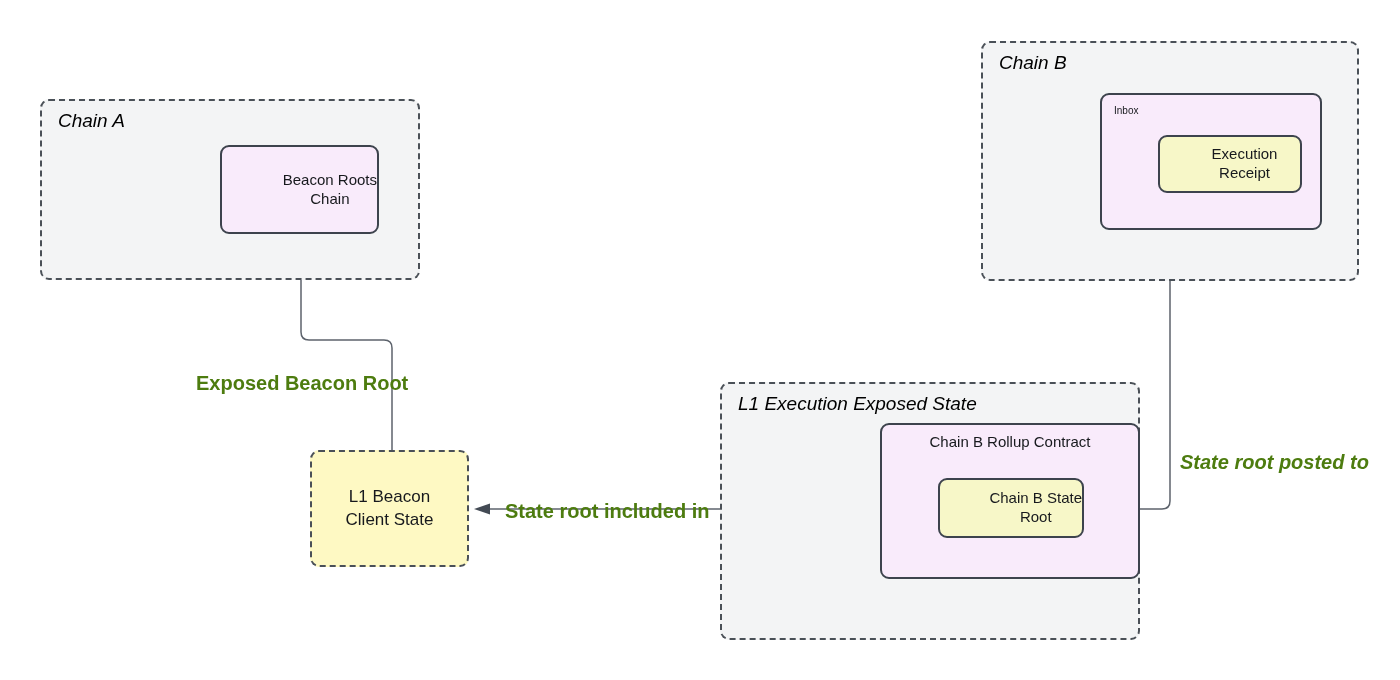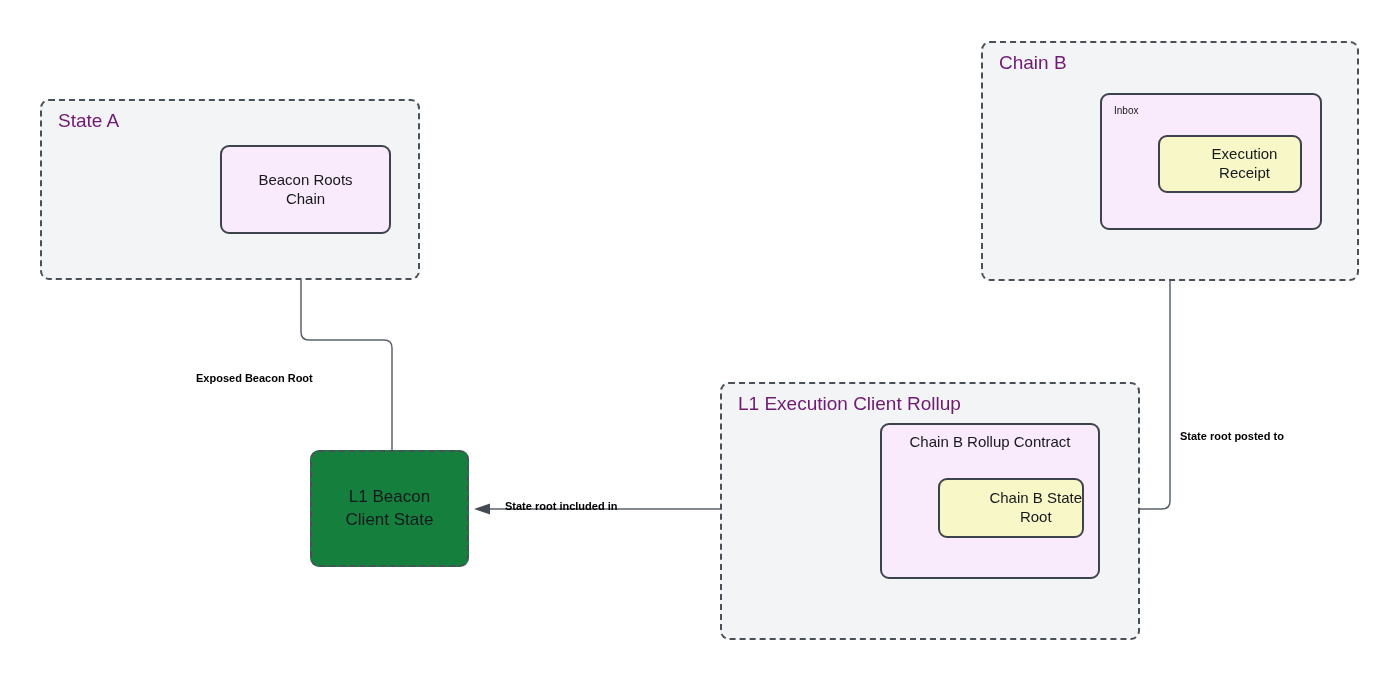--- a/index.html
+++ b/index.html
@@ -30,62 +30,63 @@
     background: #f3f4f5;
     border: 2px dashed #4a5057;
     border-radius: 9px;
     box-sizing: border-box;
   }
   .container-label {
     position: absolute;
     left: 16px; top: 9px;
     font-size: 19px;
     line-height: 1.2;
-    color: #701a75;
+    color: #000000;
     white-space: nowrap;
+    font-style: italic;
   }
   .node {
     position: absolute;
     border: 2px solid #3d434d;
     border-radius: 9px;
     box-sizing: border-box;
     display: flex;
     align-items: center;
     justify-content: center;
     text-align: center;
     font-size: 15px;
     line-height: 1.25;
   }
   .node .line { display: block; }
   .node-pink   { background: #f9ebfb; }
   .node-yellow { background: #f7f7c8; }
   .node-gray-dashed {
-    background: #15803d;
+    background: #fef9c3;
     border: 2px dashed #4a5057;
     font-size: 17px;
     line-height: 1.3;
   }
   .group-label-topleft {
     position: absolute;
     left: 12px; top: 10px;
     font-size: 10px;
     white-space: nowrap;
   }
   .group-label-topcenter {
     position: absolute;
     left: 0; right: 0; top: 8px;
     text-align: center;
     font-size: 15px;
     white-space: nowrap;
   }
   .edge-label {
     position: absolute;
-    font-size: 11px;
+    font-size: 20px;
     font-weight: bold;
-    color: #000000;
+    color: #4d7c0f;
     white-space: nowrap;
   }
 </style>
 </head>
 <body>
 
 <div class="canvas">
 
   <svg class="edges-layer" viewBox="0 0 1400 680">
 
@@ -93,24 +94,24 @@
     <polygon class="arrowhead" points="301,235 295.5,251 306.5,251"></polygon>
 
     <path class="edge-path" d="M 720 509 L 489 509"></path>
     <polygon class="arrowhead" points="474,509 490,503.5 490,514.5"></polygon>
 
     <path class="edge-path" d="M 1170 281 L 1170 501 Q 1170 509 1162 509 L 1101 509"></path>
     <polygon class="arrowhead" points="1086,509 1102,503.5 1102,514.5"></polygon>
   </svg>
 
   <div class="container-box" style="left:40px; top:99px; width:380px; height:181px;">
-    <div class="container-label">State A</div>
+    <div class="container-label">Chain A</div>
   </div>
 
-  <div class="node node-pink" style="left:220px; top:145px; width:171px; height:89px;">
+  <div class="node node-pink" style="left:220px; top:145px; width:159px; height:89px;justify-content:flex-end;">
     <div>
       <span class="line">Beacon Roots</span>
       <span class="line">Chain</span>
     </div>
   </div>
 
   <div class="container-box" style="left:981px; top:41px; width:378px; height:240px;">
     <div class="container-label">Chain B</div>
   </div>
 
@@ -119,24 +120,24 @@
   </div>
 
   <div class="node node-yellow" style="left:1158px; top:135px; width:144px; height:58px;padding-left:29px;">
     <div>
       <span class="line">Execution</span>
       <span class="line">Receipt</span>
     </div>
   </div>
 
   <div class="container-box" style="left:720px; top:382px; width:420px; height:258px;">
-    <div class="container-label">L1 Execution Client Rollup</div>
+    <div class="container-label">L1 Execution Exposed State</div>
   </div>
 
-  <div class="node node-pink" style="left:880px; top:423px; width:220px; height:156px;">
+  <div class="node node-pink" style="left:880px; top:423px; width:260px; height:156px;">
     <div class="group-label-topcenter">Chain B Rollup Contract</div>
   </div>
 
   <div class="node node-yellow" style="left:938px; top:478px; width:146px; height:60px;justify-content:flex-end;">
     <div>
       <span class="line">Chain B State</span>
       <span class="line">Root</span>
     </div>
   </div>
 
@@ -144,15 +145,15 @@
     <div>
       <span class="line">L1 Beacon</span>
       <span class="line">Client State</span>
     </div>
   </div>
 
   <div class="edge-label" style="left:196px; top:372px;">Exposed Beacon Root</div>
 
   <div class="edge-label" style="left:505px; top:484px;margin-top:16px;">State root included in</div>
 
-  <div class="edge-label" style="left:1180px; top:430px;">State root posted to</div>
+  <div class="edge-label" style="left:1180px; top:451px;font-style:italic;">State root posted to</div>
 
 </div>
 
 </body></html>

